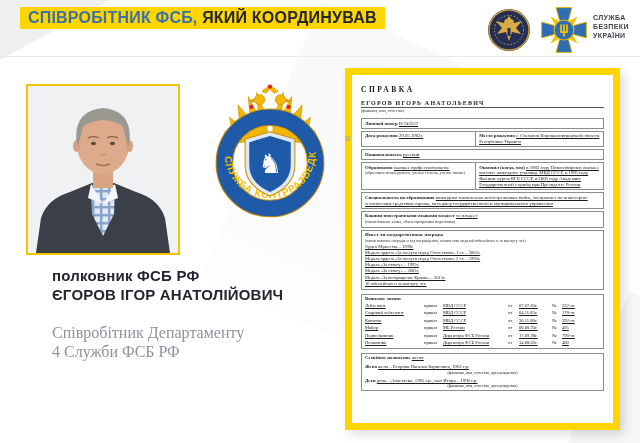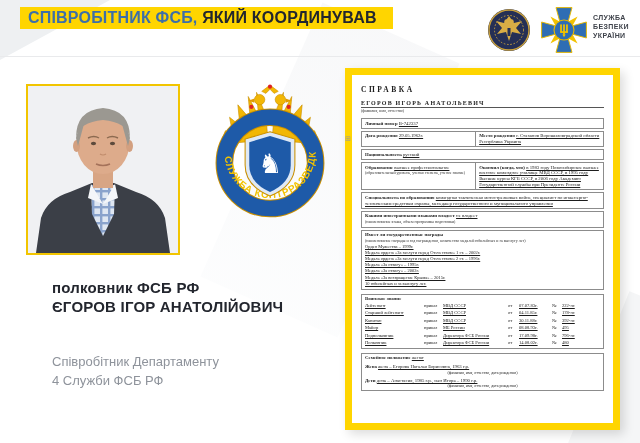--- a/index.html
+++ b/index.html
@@ -9,38 +9,38 @@
   #bg-corner{left:0;top:0;width:110px;height:60px;background:#eef0f2;
              clip-path:polygon(0 0,100% 0,0 100%);}
   #bg-band{left:255px;top:20px;width:150px;height:300px;background:linear-gradient(180deg,#f2f3f5,#fafbfc);
            transform:rotate(24deg);opacity:.55;}
   #bg-band2{left:585px;top:300px;width:90px;height:220px;background:#f1f2f4;
             transform:rotate(22deg);opacity:.7;}
   #header-divider{position:absolute;left:0;top:56px;width:640px;height:1px;background:#e9eaec;z-index:1;}
 
   
   #title-block{position:absolute;left:20px;top:7px;z-index:2;}
-  .title-line{display:table;background:#FFD500;padding:2px 16px 3px 8px;margin-bottom:2px;
+  .title-line{display:table;background:#FFD500;padding:2px 8px 3px 8px;margin-bottom:2px;
               font-size:16px;font-weight:800;letter-spacing:.2px;color:#22262e;line-height:17px;}
   .title-blue{color:#3D6FA8;}
 
   #logo-round{position:absolute;left:487px;top:8px;width:44px;height:44px;z-index:2;}
   #logo-cross{position:absolute;left:540px;top:6px;width:48px;height:48px;z-index:2;}
   #sbu-text{position:absolute;left:593px;top:13px;z-index:2;font-size:7px;font-weight:800;
             color:#3f434b;line-height:9px;letter-spacing:.4px;}
 
   
   #photo-frame{position:absolute;left:26px;top:84px;width:150px;height:167px;z-index:2;
                border:2px solid #f2c500;background:#eef0f2;}
   #photo-frame svg{display:block;}
   #ci-emblem{position:absolute;left:206px;top:82px;width:128px;height:140px;z-index:2;}
 
-  #person-block{position:absolute;left:52px;top:278px;z-index:2;}
+  #person-block{position:absolute;left:52px;top:266px;z-index:2;}
   .person-bold{font-size:15px;font-weight:800;color:#23262e;line-height:19px;letter-spacing:.2px;}
-  #person-desc{margin-top:36px;font-size:13px;color:#8e939b;line-height:19px;font-weight:500;}
+  #person-desc{margin-top:19px;font-size:16px;color:#8e939b;line-height:19px;font-weight:500;font-family:Liberation Serif, serif;}
 
   
   #doc{position:absolute;left:345px;top:68px;width:275px;height:362px;z-index:2;
        background:#fff;border:7px solid #FFD500;box-sizing:border-box;
        box-shadow:4px 4px 10px rgba(0,0,0,.14);}
   #doc-inner{position:relative;padding:6px 9px 0 9px;font-family:"Liberation Serif",serif;color:#1d1d1d;}
   #table-handle{position:absolute;left:-7px;top:60px;font-size:7px;color:#9a9a9a;font-family:"DejaVu Sans",sans-serif;}
   .doc-center{}
   #doc-title{font-size:7.5px;font-weight:bold;letter-spacing:2.5px;margin-top:4px;}
   #doc-name{font-size:6px;font-weight:bold;letter-spacing:1.2px;margin-top:6px;

